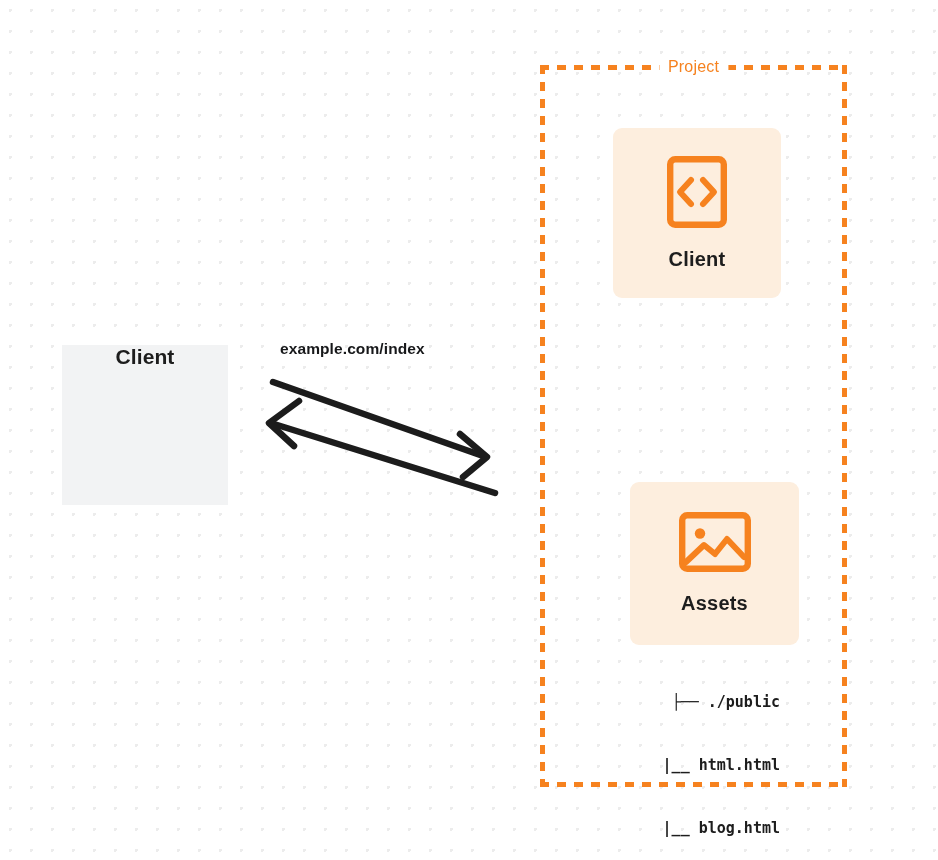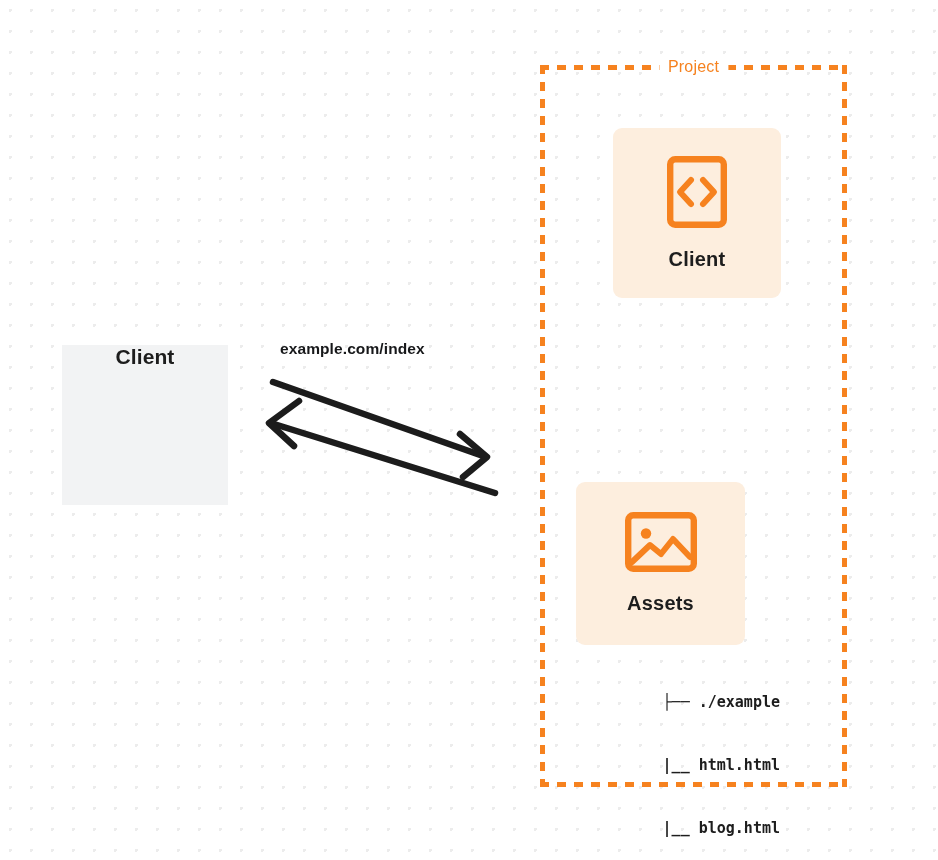--- a/index.html
+++ b/index.html
@@ -119,21 +119,21 @@
     align-items: center;
   }
   #worker-card {
     left: 613px;
     top: 128px;
     width: 168px;
     height: 170px;
     justify-content: center;
   }
   #assets-card {
-    left: 576px;
+    left: 630px;
     top: 482px;
     width: 169px;
     height: 163px;
     justify-content: center;
   }
   .service-icon {
     display: block;
     margin-bottom: 16px;
   }
   .service-label {
@@ -207,19 +207,19 @@
       <svg width="72" height="60" viewBox="0 0 72 60" fill="none" xmlns="http://www.w3.org/2000/svg">
         <rect x="3.2" y="3.2" width="65.6" height="53.6" rx="5" ry="5" stroke="#f6821f" stroke-width="6.4" fill="none"></rect>
         <circle cx="21" cy="21.5" r="5.2" fill="#f6821f"></circle>
         <path d="M7 50 L25 33 L36 42 L48 27 L65 45" stroke="#f6821f" stroke-width="6" stroke-linecap="round" stroke-linejoin="round" fill="none"></path>
       </svg>
     </span>
     <span class="service-label">Assets</span>
   </div>
 
   <div id="file-tree">
-    <span class="tree-row"><span>├── </span><span>./example</span></span>
+    <span class="tree-row"><span>├── </span><span>./public</span></span>
     <span class="tree-row"><span>|__ </span><span>html.html</span></span>
     <span class="tree-row"><span>|__ </span><span>blog.html</span></span>
     
   </div>
 
 </div>
 
 </body></html>

